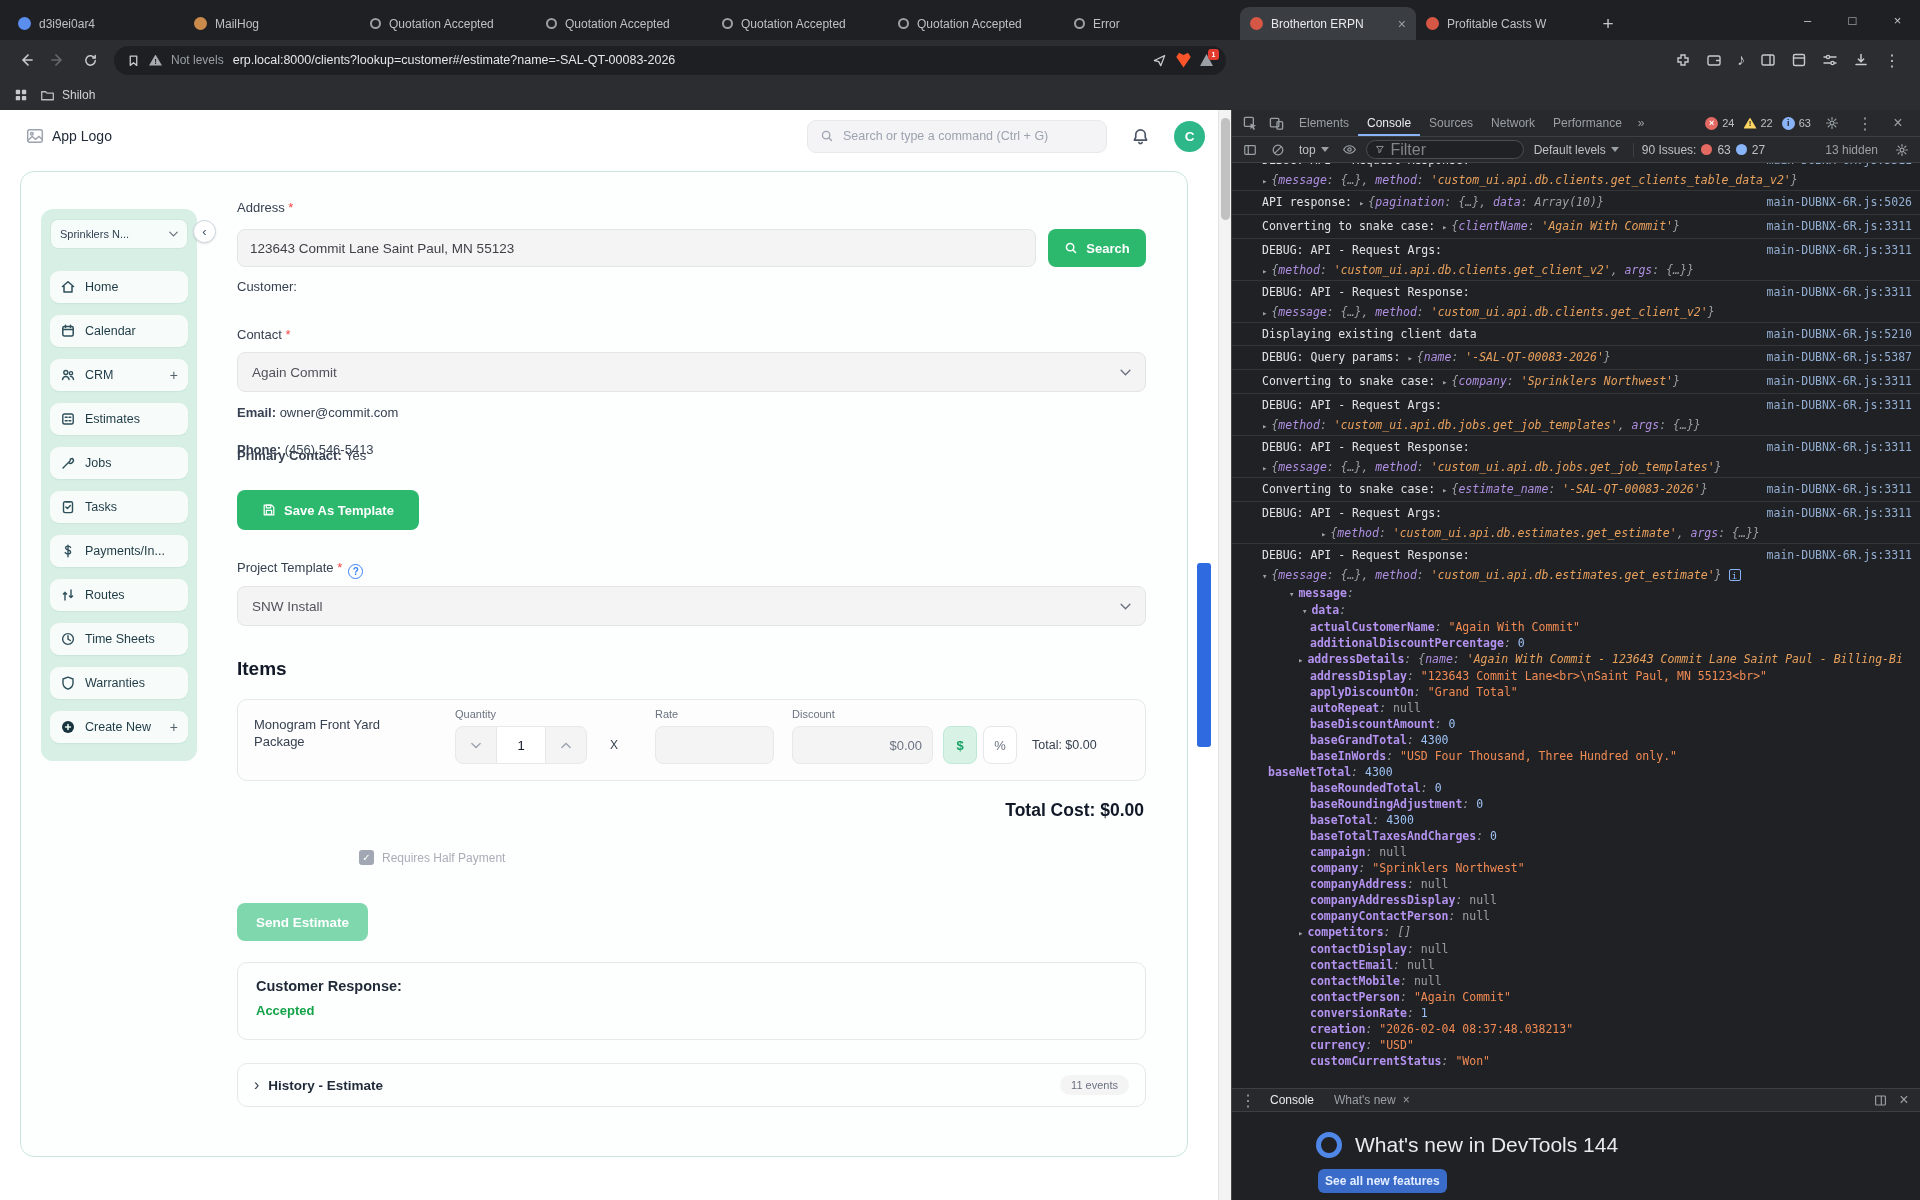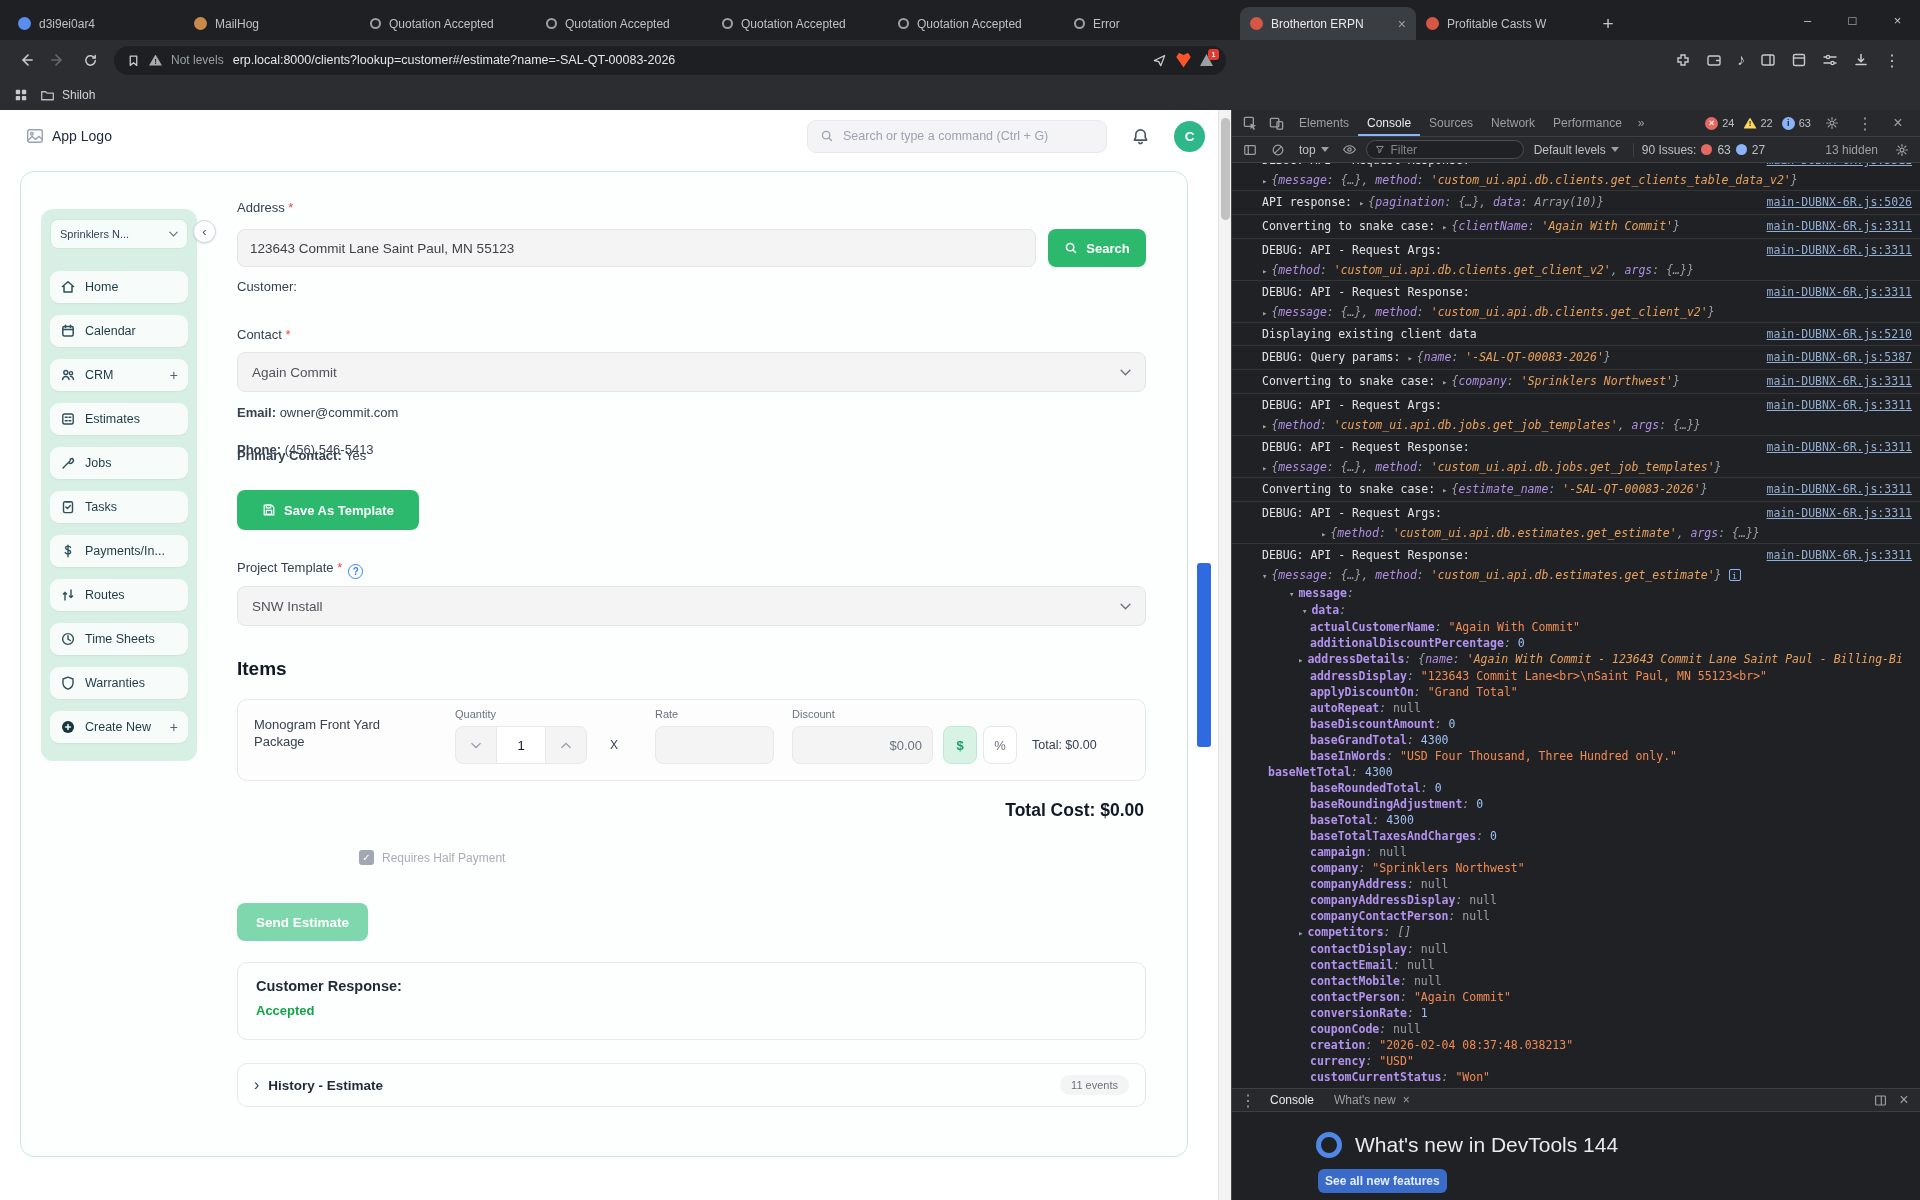--- a/index.html
+++ b/index.html
@@ -115,38 +115,38 @@
   .dt-badge { display:flex; align-items:center; gap:4px; font-size:11px; color:#bdc1c6; }
   .bicon { width:13px; height:13px; border-radius:50%; display:flex; align-items:center; justify-content:center; font-size:9px; font-weight:700; font-style:normal; }
   .bicon.err { background:#e46962; color:#fff; }
   .bicon.warn { width:13px; height:11px; border-radius:0; clip-path:polygon(50% 0,100% 100%,0 100%); background:#fdd663; color:#202124; font-size:8px; line-height:13px; }
   .bicon.info { background:#8ab4f8; color:#202124; }
 
   .dt-ctb { height:26px; padding:0 6px; gap:4px; }
   .ctx { display:flex; align-items:center; gap:5px; font-size:12px; color:#bdc1c6; padding:0 5px; }
   .tri-dn { width:0; height:0; border-left:4px solid transparent; border-right:4px solid transparent; border-top:5px solid #9aa0a6; }
   .filter-box { display:flex; align-items:center; gap:6px; background:#202124; border:1px solid #4a4d51; border-radius:11px; height:19px; padding:0 8px; width:158px; color:#9aa0a6; }
-  .filter-box input { background:transparent; border:none; outline:none; color:#f97316; font-size:12px; width:100%; font-family:inherit; }
+  .filter-box input { background:transparent; border:none; outline:none; color:#f97316; font-size:16px; width:100%; font-family:inherit; }
   .filter-box input::placeholder { color:#80868b; }
   .levels { display:flex; align-items:center; gap:5px; font-size:12px; color:#bdc1c6; padding:0 6px; }
   .vdiv { width:1px; height:14px; background:#3c4043; margin:0 4px; }
   .issues { display:flex; align-items:center; gap:5px; font-size:12px; color:#bdc1c6; }
   .iss-ic { width:11px; height:11px; border-radius:50%; display:inline-block; }
   .iss-ic.red { background:#e46962; }
   .iss-ic.blue { background:#8ab4f8; }
   .spacer { flex:1; }
   .hidden-count { font-size:12px; color:#9aa0a6; padding:0 8px; }
 
   .dt-log { flex:1; overflow:hidden; font:11.5px "DejaVu Sans Mono",monospace; }
   .c-row { display:flex; line-height:16px; padding-right:8px; }
   .c-row.c-top { border-top:1px solid rgba(255,255,255,.09); padding-top:3px; padding-bottom:3px; }
   .c-row.c-cont { padding-top:1px; padding-bottom:1px; }
   .c-row.clip { margin-top:-15px; }
   .c-text { flex:1; white-space:nowrap; overflow:hidden; color:#dfe2e6; }
-  .c-link { color:#92aed2; text-decoration:underline; margin-left:12px; flex-shrink:0; }
+  .c-link { color:#92aed2; margin-left:12px; flex-shrink:0; }
   .tk-ar { color:#9aa0a6; font-size:9px; margin-right:4px; }
   .tk-pb { color:#9aa0a6; font-style:italic; }
   .tk-pk { color:#af8fe2; font-style:italic; }
   .tk-ps { color:#e8a15d; font-style:italic; }
   .tk-k { color:#b392f0; font-weight:600; }
   .tk-s { color:#f28b54; }
   .tk-n { color:#9ec2f5; }
   .tk-u { color:#9aa0a6; }
   .tk-i { display:inline-block; width:12px; height:12px; line-height:12px; text-align:center; border:1px solid #8ab4f8; color:#8ab4f8; border-radius:2px; font-size:9px; margin-left:7px; font-style:normal; }
 
@@ -795,23 +795,20 @@
           <div class="c-row c-tree" style="padding-left: 78px;">
             <span class="c-text"><span class="tk-k">contactMobile</span><span class="tk-pb">: </span><span class="tk-u">null</span></span>
           </div>
           <div class="c-row c-tree" style="padding-left: 78px;">
             <span class="c-text"><span class="tk-k">contactPerson</span><span class="tk-pb">: </span><span class="tk-s">"Again Commit"</span></span>
           </div>
           <div class="c-row c-tree" style="padding-left: 78px;">
             <span class="c-text"><span class="tk-k">conversionRate</span><span class="tk-pb">: </span><span class="tk-n">1</span></span>
           </div>
           <div class="c-row c-tree" style="padding-left: 78px;">
-            <span class="c-text"><span class="tk-k">couponCode</span><span class="tk-pb">: </span><span class="tk-u">null</span></span>
-          </div>
-          <div class="c-row c-tree" style="padding-left: 78px;">
             <span class="c-text"><span class="tk-k">creation</span><span class="tk-pb">: </span><span class="tk-s">"2026-02-04 08:37:48.038213"</span></span>
           </div>
           <div class="c-row c-tree" style="padding-left: 78px;">
             <span class="c-text"><span class="tk-k">currency</span><span class="tk-pb">: </span><span class="tk-s">"USD"</span></span>
           </div>
           <div class="c-row c-tree" style="padding-left: 78px;">
             <span class="c-text"><span class="tk-k">customCurrentStatus</span><span class="tk-pb">: </span><span class="tk-s">"Won"</span></span>
           </div>
         </div>
 

